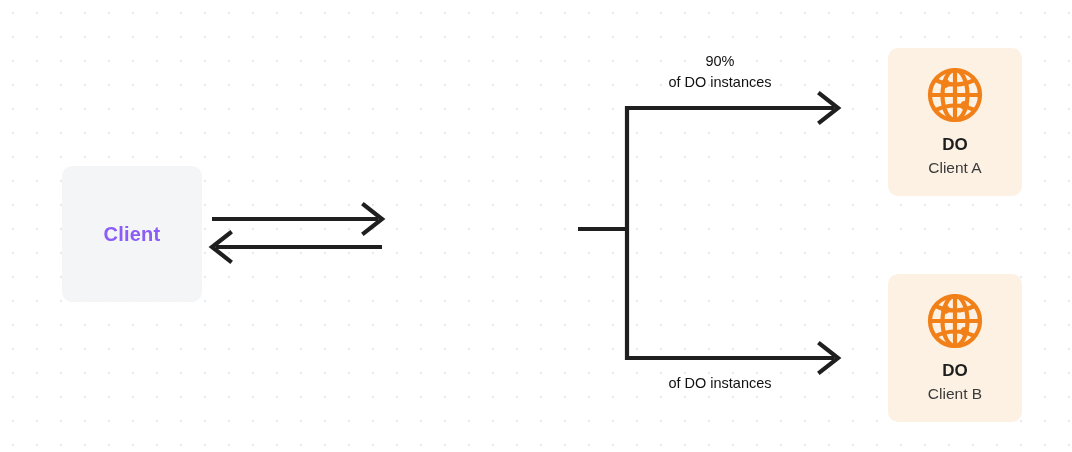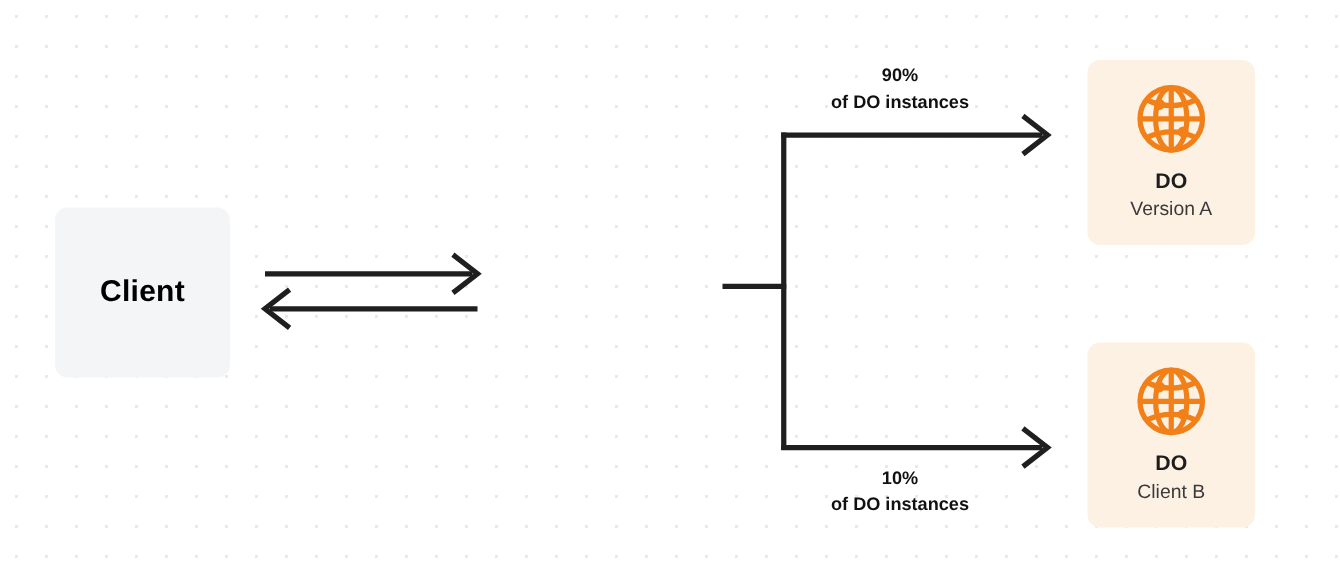--- a/index.html
+++ b/index.html
@@ -23,20 +23,21 @@
 
   
   .node {
     position: absolute;
     border-radius: 10px;
     display: flex;
     flex-direction: column;
     align-items: center;
     justify-content: center;
     box-sizing: border-box;
+    margin-left: 18px;
   }
   .node-client {
     left: 44px;
     top: 166px;
     width: 140px;
     height: 136px;
     background: #f4f5f7;
   }
   .node-worker {
     left: 408px;
@@ -54,23 +55,23 @@
   }
   .node-do-b {
     left: 870px;
     top: 274px;
     width: 134px;
     height: 148px;
     background: #fdf1e4;
   }
 
   .node-title {
-    font-size: 24px;
+    font-size: 20px;
     font-weight: bold;
-    color: #000000;
+    color: #8b5cf6;
     letter-spacing: 0.2px;
     line-height: 1.1;
   }
   .node-title-sm {
     font-size: 17px;
     font-weight: bold;
     color: #1d1d1d;
     line-height: 1.25;
   }
   .node-sub {
@@ -95,21 +96,21 @@
     width: 1072px;
     height: 452px;
     pointer-events: none;
   }
 
   
   .edge-label {
     position: absolute;
     text-align: center;
     font-size: 14.5px;
-    font-weight: bold;
+    font-weight: normal;
     color: #111111;
     line-height: 1.42;
     white-space: nowrap;
   }
   .edge-label-top {
     left: 612px;
     top: 51px;
     width: 216px;
   }
   .edge-label-bottom {
@@ -172,21 +173,21 @@
           <circle cx="19.5" cy="17.5" r="2.6"></circle>
           <circle cx="38.5" cy="39.5" r="2.6"></circle>
         </g>
         <g fill="#f28019">
           <circle cx="19.5" cy="17.5" r="2.9"></circle>
           <circle cx="38.5" cy="39.5" r="2.9"></circle>
         </g>
       </svg>
     </span>
     <span class="node-title-sm">DO</span>
-    <span class="node-sub">Version A</span>
+    <span class="node-sub">Client A</span>
   </div>
 
   <div class="node node-do-b">
     <span class="node-icon do-icon-wrap">
       <svg width="58" height="58" viewBox="0 0 58 58" xmlns="http://www.w3.org/2000/svg">
         <g fill="none" stroke="#f28019" stroke-width="4.2">
           <circle cx="29" cy="29" r="25"></circle>
           <line x1="29" y1="4" x2="29" y2="54"></line>
           <line x1="5" y1="29" x2="53" y2="29"></line>
           <ellipse cx="29" cy="29" rx="12.5" ry="25"></ellipse>
@@ -206,17 +207,16 @@
     <span class="node-title-sm">DO</span>
     <span class="node-sub">Client B</span>
   </div>
 
   <div class="edge-label edge-label-top">
     <div>90%</div>
     <div>of DO instances</div>
   </div>
 
   <div class="edge-label edge-label-bottom">
-    <div>10%</div>
     <div>of DO instances</div>
   </div>
 
 </div>
 
 </body></html>

